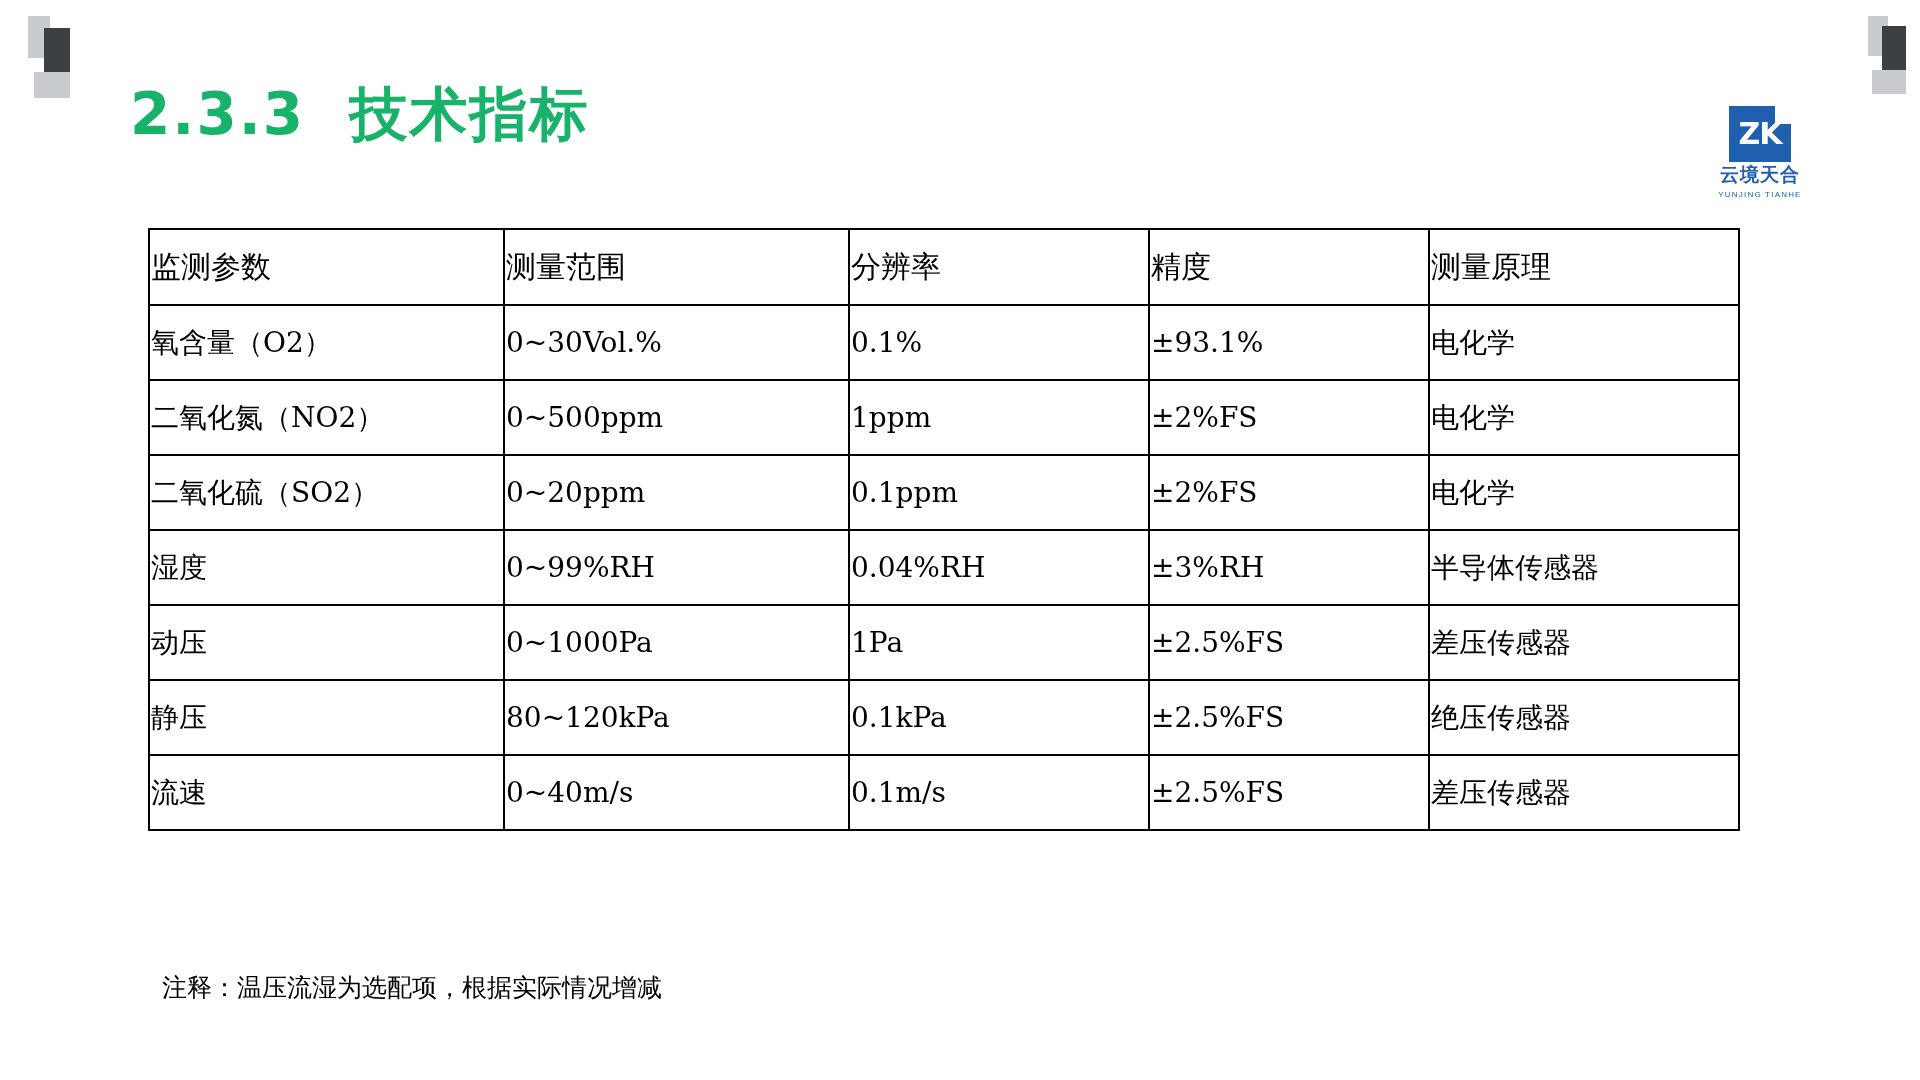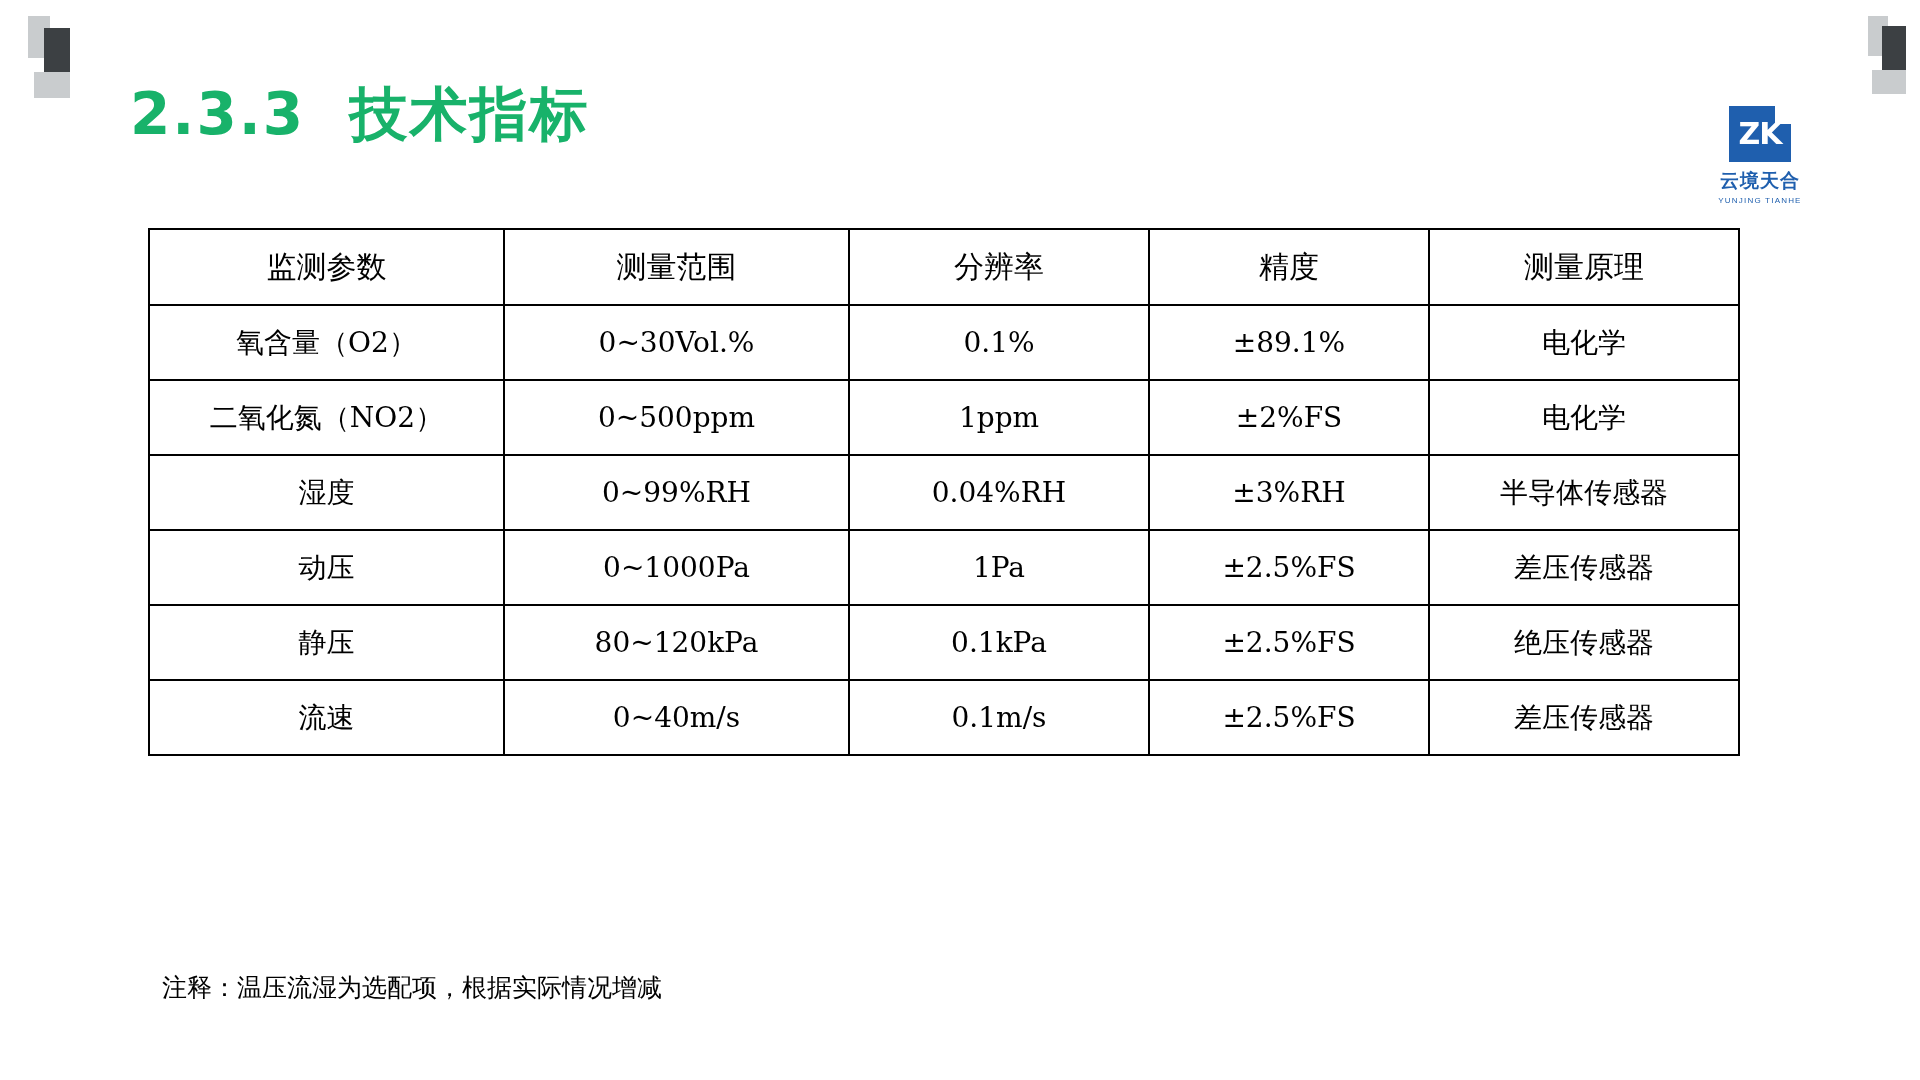--- a/index.html
+++ b/index.html
@@ -77,21 +77,20 @@
     letter-spacing: -1px;
   }
   .logo-mark::after {
     content: "";
     position: absolute;
     right: 0; top: 0;
     width: 16px; height: 18px;
     background: #ffffff;
   }
   .logo-cn {
-    margin-top: 6px;
     color: #1f5fae;
     font-size: 19px;
     font-weight: bold;
     letter-spacing: 1px;
     font-family: "DejaVu Sans", sans-serif;
   }
   .logo-en {
     margin-top: 2px;
     color: #1f5fae;
     font-size: 8px;
@@ -106,21 +105,21 @@
     top: 212px;
     width: 1590px;
   }
   table {
     border-collapse: collapse;
     width: 100%;
     table-layout: fixed;
   }
   table td, table th {
     border: 2px solid #000000;
-    text-align: center;
+    text-align: left;
     font-weight: normal;
     font-family: "DejaVu Serif", "Liberation Serif", serif;
     color: #000000;
   }
   thead th {
     height: 72px;
     font-size: 30px;
   }
   tbody td {
     height: 71px;
@@ -184,31 +183,38 @@
           <th>分辨率</th>
           <th>精度</th>
           <th>测量原理</th>
         </tr>
       </thead>
       <tbody>
         <tr>
           <td>氧含量（O2）</td>
           <td>0~30Vol.%</td>
           <td>0.1%</td>
-          <td>±89.1%</td>
+          <td>±93.1%</td>
           <td>电化学</td>
         </tr>
         <tr>
           <td>二氧化氮（NO2）</td>
           <td>0~500ppm</td>
           <td>1ppm</td>
           <td>±2%FS</td>
           <td>电化学</td>
         </tr>
         <tr>
+          <td>二氧化硫（SO2）</td>
+          <td>0~20ppm</td>
+          <td>0.1ppm</td>
+          <td>±2%FS</td>
+          <td>电化学</td>
+        </tr>
+        <tr>
           <td>湿度</td>
           <td>0~99%RH</td>
           <td>0.04%RH</td>
           <td>±3%RH</td>
           <td>半导体传感器</td>
         </tr>
         <tr>
           <td>动压</td>
           <td>0~1000Pa</td>
           <td>1Pa</td>

